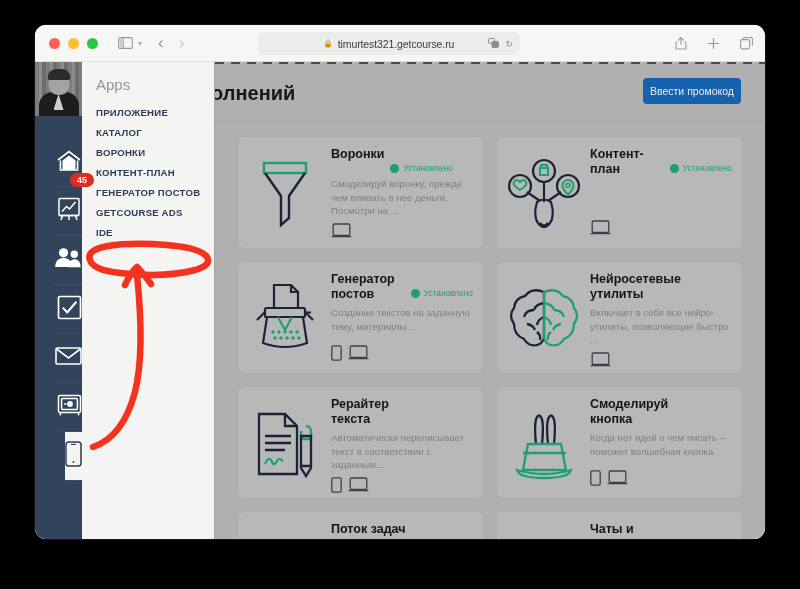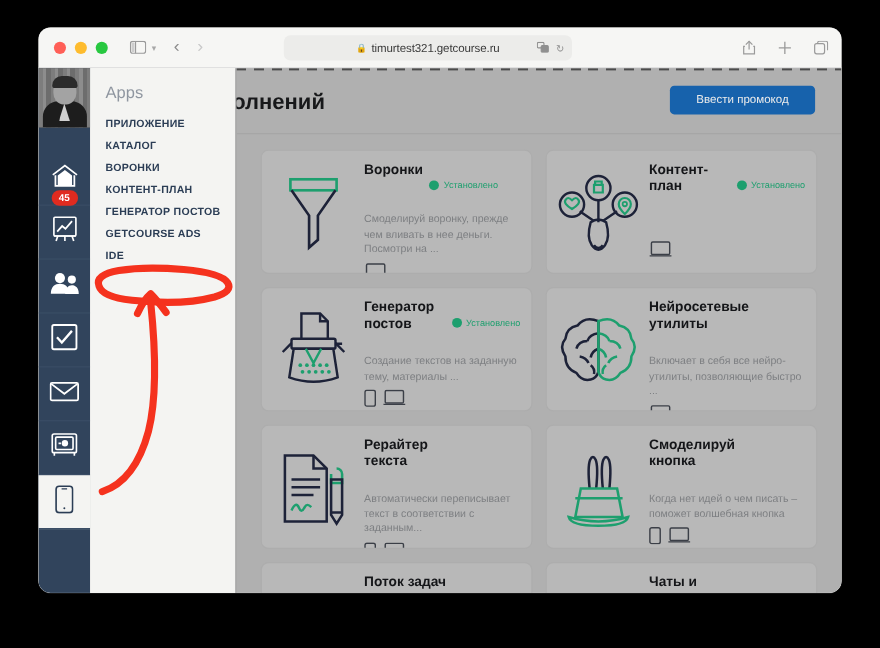--- a/index.html
+++ b/index.html
@@ -64,20 +64,21 @@
   .tb-right { position: absolute; right: 12px; display: flex; gap: 20px; align-items: center; }
 
   
   .page { position: relative; height: 477px; background: #f0f0ee; display: flex; }
 
   
   .rail {
     width: 47px; background: #31445c;
     display: flex; flex-direction: column;
     flex: 0 0 47px;
+    align-items: flex-end;
   }
   .avatar {
     height: 54px; width: 47px;
     background: linear-gradient(#6e6e6e,#565656);
     position: relative; overflow: hidden;
     filter: grayscale(1);
   }
   .av-bg { position: absolute; inset: 0; background:
       repeating-linear-gradient(90deg,#7d7d7d 0 4px,#8d8d8d 4px 7px,#6d6d6d 7px 11px); }
   .av-head {
@@ -142,21 +143,21 @@
   }
   .page-title {
     position: absolute; left: -16px; top: 20px;
     font-size: 20px; font-weight: bold; color: #17181a;
   }
   .promo-btn {
     position: absolute; right: 24px; top: 16px;
     background: #1762ac; color: #ebebeb;
     font-size: 10.5px;
     border: none; border-radius: 4px;
-    padding: 7px 24px;
+    padding: 7px 7px;
     cursor: pointer;
   }
 
   .cards {
     padding: 14px 22px 0 22px;
     display: grid;
     grid-template-columns: 1fr 1fr;
     gap: 12px 12px;
   }
   .card {
@@ -177,21 +178,21 @@
   .card-head { display: flex; align-items: flex-start; gap: 6px; }
   .card-title {
     font-size: 12.5px; font-weight: bold; color: #141518;
     line-height: 1.2; max-width: 92px;
   }
   .inst { display: flex; align-items: flex-end; gap: 4px; margin-top: 16px; white-space: nowrap; }
   .inst-dot { width: 9px; height: 9px; border-radius: 50%; background: #1d9f6e; flex: 0 0 9px; }
   .inst-label { font-size: 8.3px; color: #1d9f6e; }
   .card-desc {
     font-size: 9.6px; color: #7d7f82; line-height: 1.42;
-    margin-top: 20px;
+    margin-top: 4px;
   }
   .platforms { display: flex; gap: 6px; margin-top: auto; padding-top: 5px; }
 
   
   .annot { position: absolute; left: 0; top: 0; width: 800px; height: 589px; pointer-events: none; }
 </style>
 </head>
 <body>
 
 <div id="root">

